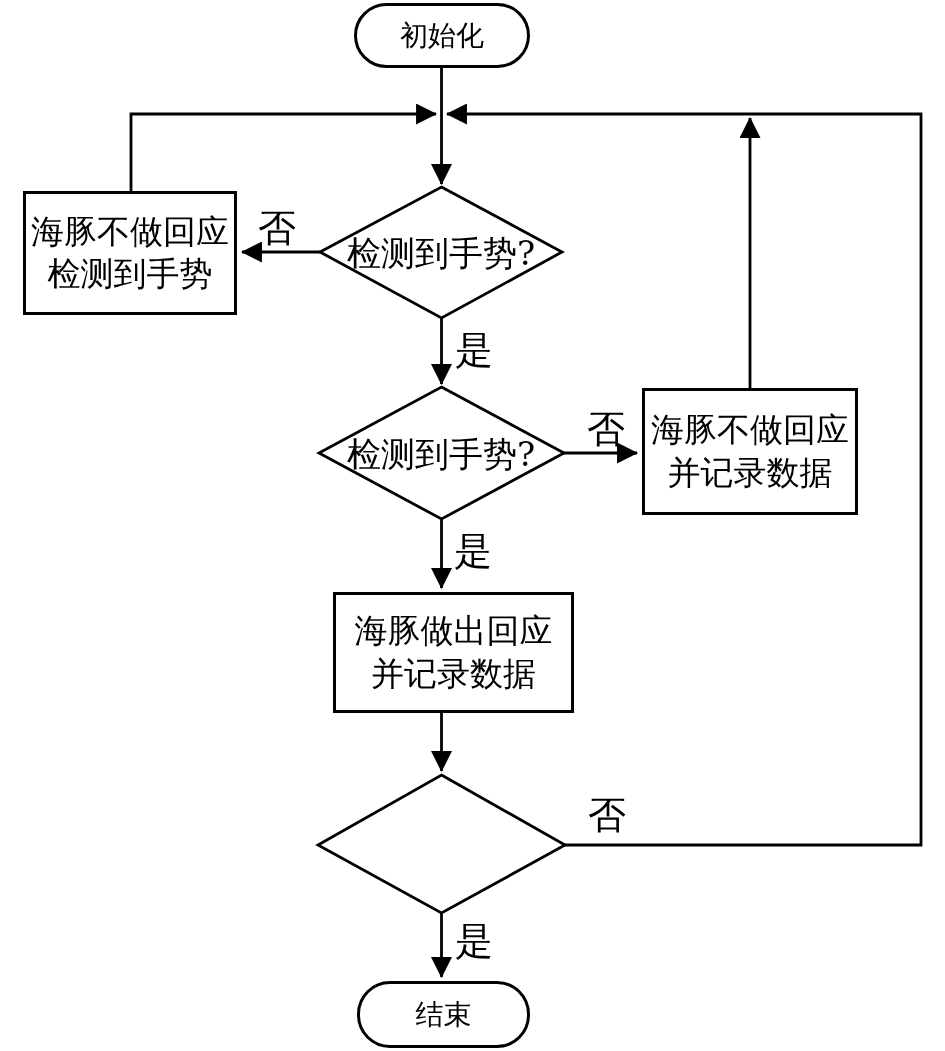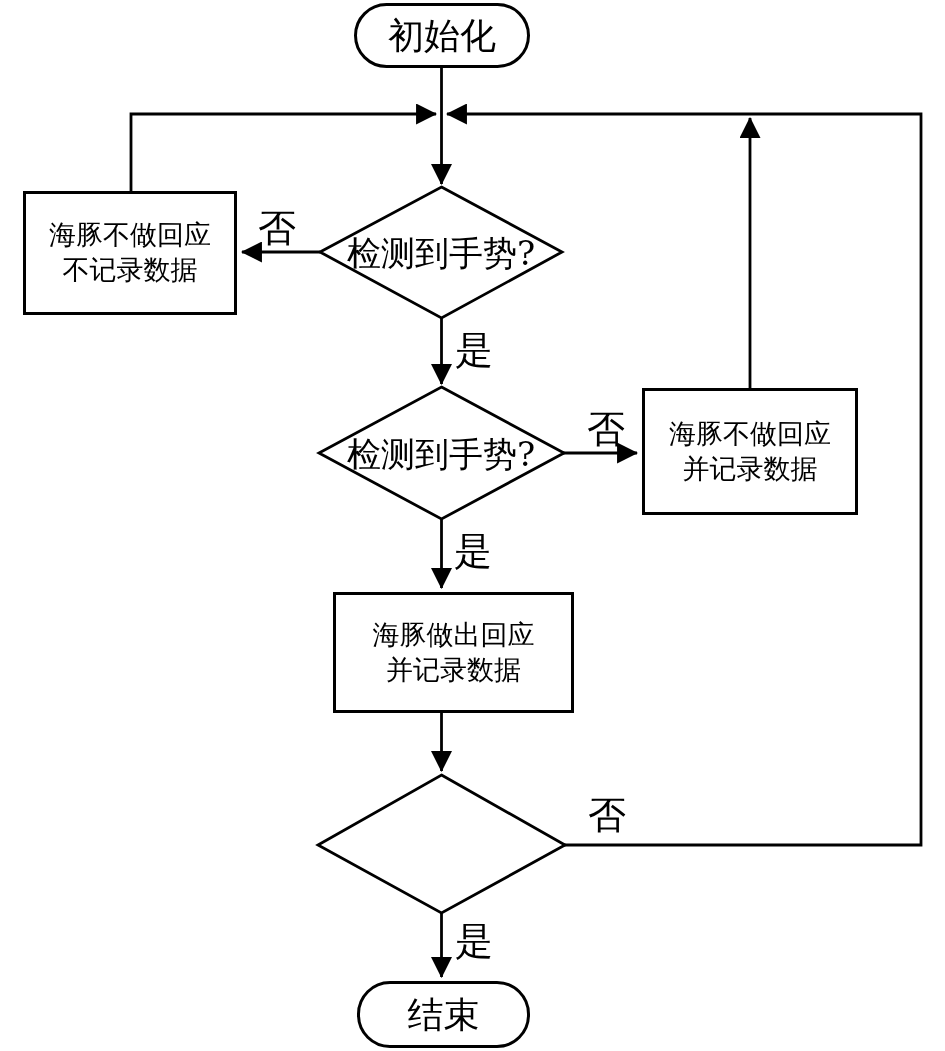--- a/index.html
+++ b/index.html
@@ -28,26 +28,26 @@
     display: flex;
     flex-direction: column;
     align-items: center;
     justify-content: center;
     text-align: center;
     background: #ffffff;
   }
   .terminator {
     border: 3px solid #000000;
     border-radius: 33px;
-    font-size: 36px;
+    font-size: 28px;
     line-height: 1;
   }
   .process {
     border: 3px solid #000000;
-    font-size: 27px;
+    font-size: 33px;
     line-height: 1.28;
   }
   .decision-text {
     position: absolute;
     transform: translate(-50%, -50%);
     font-size: 34px;
     line-height: 1;
     white-space: nowrap;
     text-align: center;
   }
@@ -105,21 +105,21 @@
   <div class="node terminator" style="left:354px; top:3px; width:176px; height:65px;">
     <span>初始化</span>
   </div>
 
   <div class="decision-text" style="left:441px; top:253px;text-align:right;">
     <span>检测到手势?</span>
   </div>
 
   <div class="node process" style="left:23px; top:191px; width:214px; height:124px;">
     <span class="proc-line">海豚不做回应</span>
-    <span class="proc-line">不记录数据</span>
+    <span class="proc-line">检测到手势</span>
   </div>
 
   <div class="decision-text" style="left:441px; top:454px;">
     <span>检测到手势?</span>
   </div>
 
   <div class="node process" style="left:642px; top:388px; width:216px; height:127px;">
     <span class="proc-line">海豚不做回应</span>
     <span class="proc-line">并记录数据</span>
   </div>

